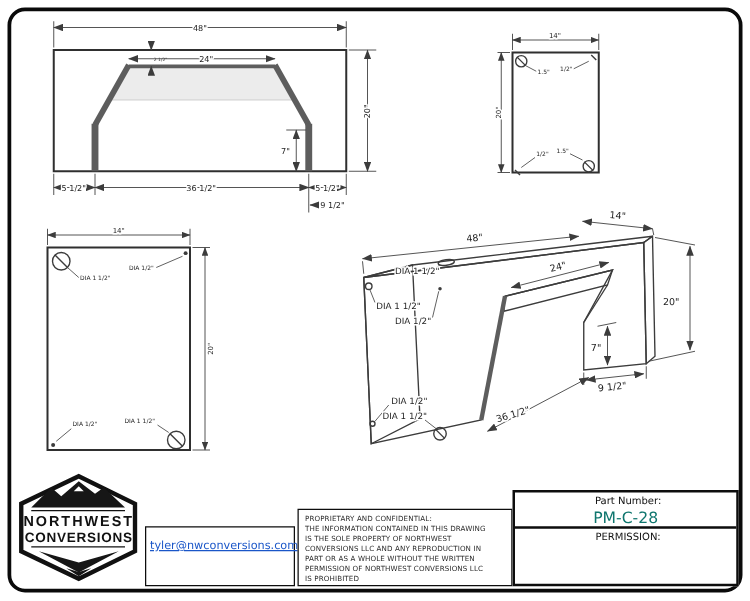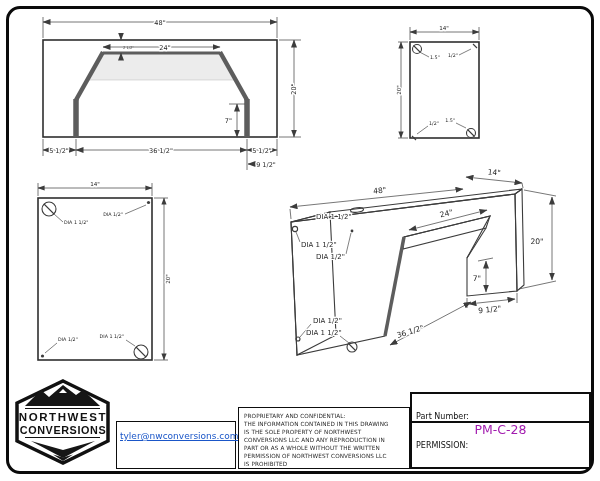--- a/index.html
+++ b/index.html
@@ -18,22 +18,22 @@
   .ln{stroke:#3c3c3c;stroke-width:1.1;fill:none;}
   .dl{stroke:#4a4a4a;stroke-width:0.75;fill:none;}
   .ldr{stroke:#4a4a4a;stroke-width:0.7;fill:none;}
   
   .tbbox{position:absolute;border:1.6px solid #0d0d0d;background:#fff;box-sizing:border-box;}
   #emailBox{left:116px;top:421px;width:120px;height:48px;padding:2px 3px;}
   #emailBox a{color:#1a56c8;text-decoration:underline;font-size:9px;line-height:11px;}
   #propBox{left:238px;top:407px;width:172px;height:62px;padding:4px 5px;}
   #propText{font-size:5.7px;line-height:8px;color:#2a2a2a;white-space:pre-line;letter-spacing:0.1px;}
   #pnBox{left:410px;top:392px;width:181px;height:77px;border:2px solid #0d0d0d;}
-  .pnLabel{font-size:8px;color:#111;padding:18px 0 0 4px;}
-  .pnValue{font-size:12.5px;color:#a21caf;text-align:center;margin-top:1px;}
+  .pnLabel{font-size:8px;color:#111;padding:2px 0 0 4px;text-align:center;}
+  .pnValue{font-size:12.5px;color:#0f766e;text-align:center;margin-top:1px;}
   .pnTop{height:29px;border-bottom:2px solid #0d0d0d;box-sizing:border-box;}
   .descLine{font-size:11.5px;color:#111;padding-left:4px;line-height:14px;}
 </style>
 </head>
 <body>
 
 <div id="page">
   <div id="pageBorder"></div>
 
   <svg class="abs" style="left:30px;top:10px" width="285" height="165" viewBox="30 10 285 165">

